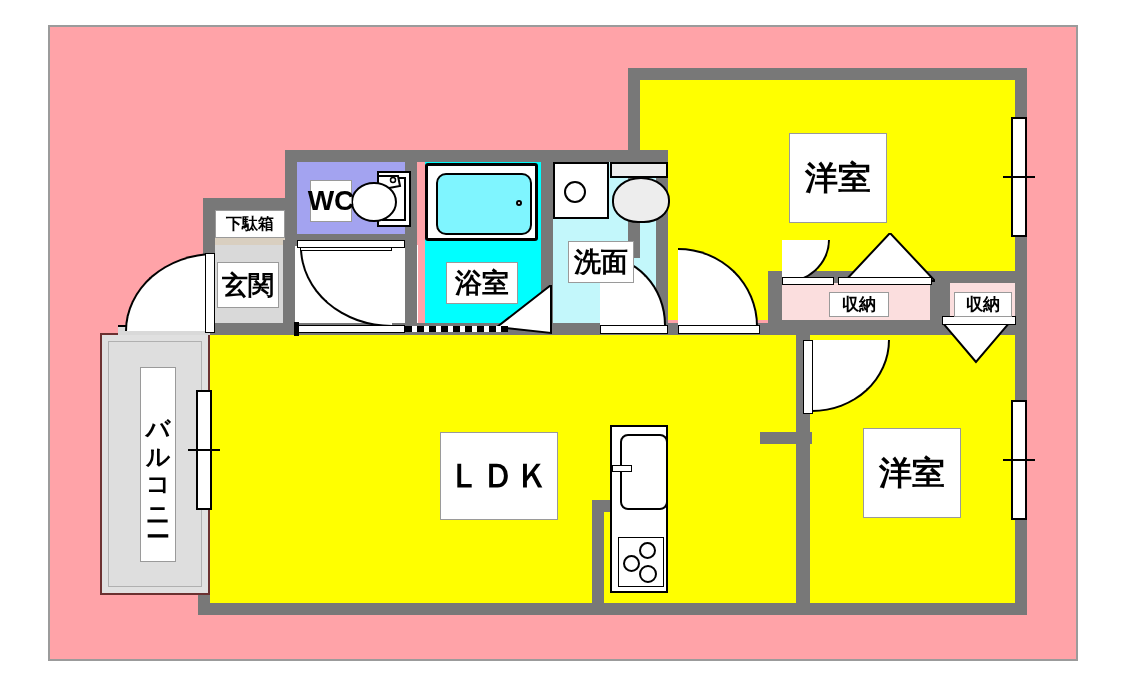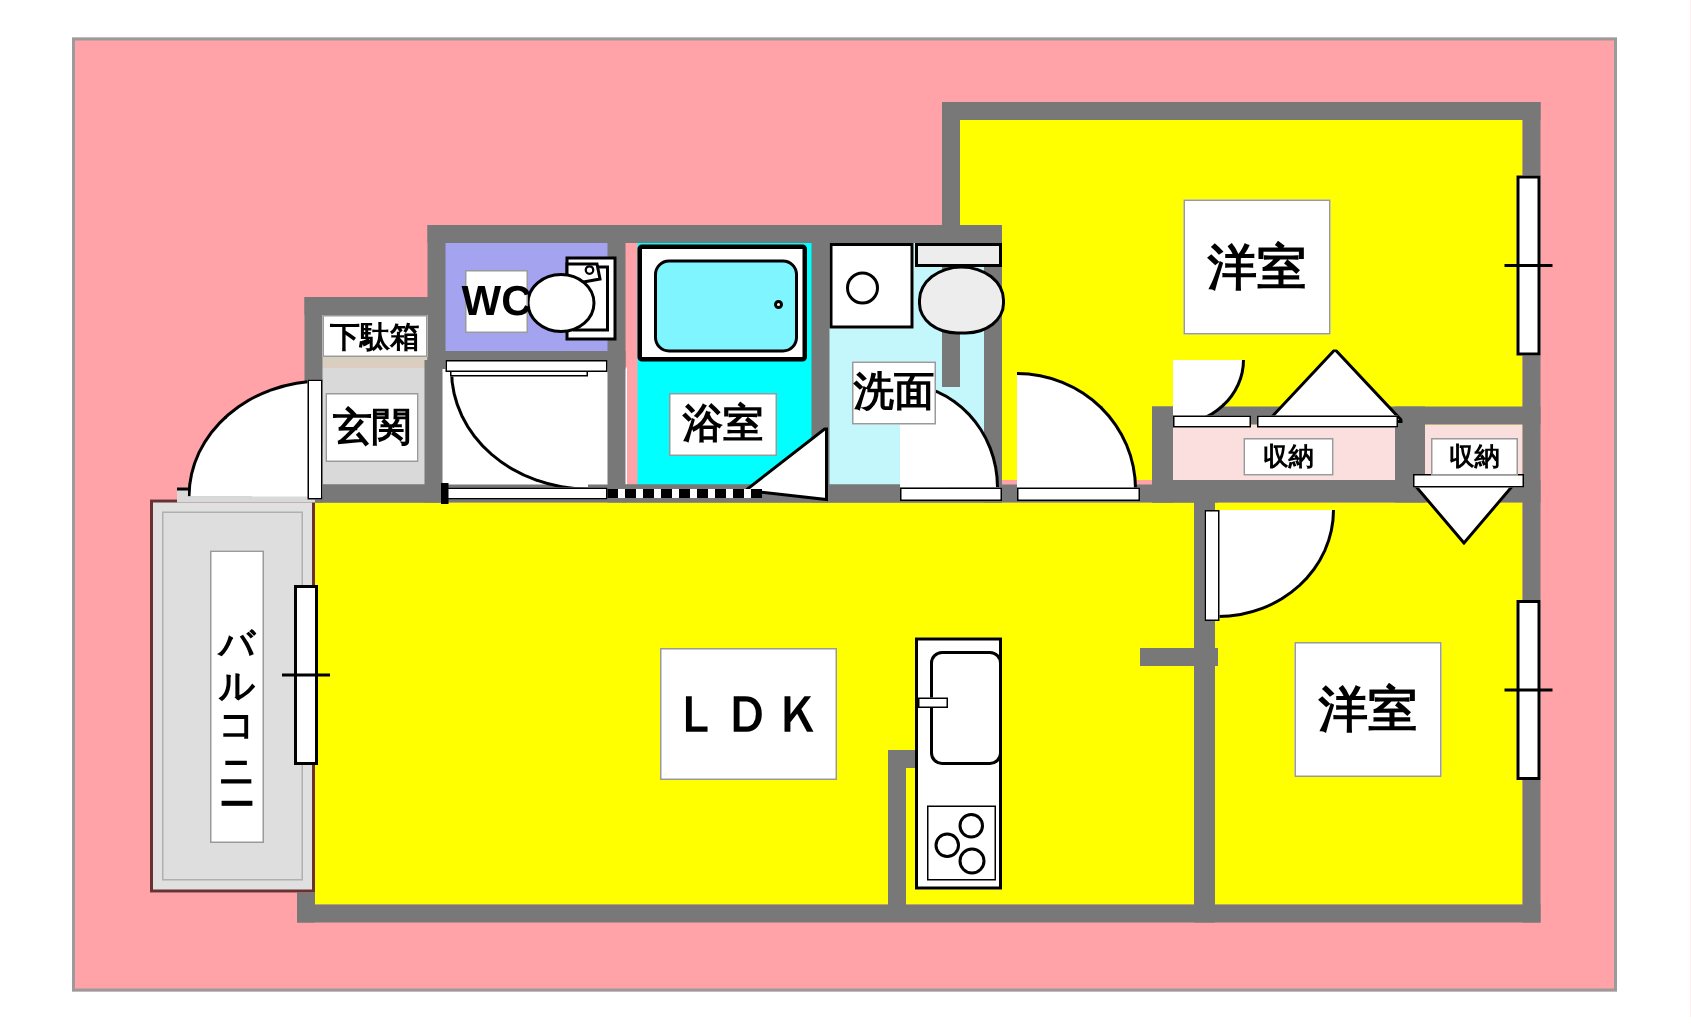--- a/index.html
+++ b/index.html
@@ -307,33 +307,33 @@
   </div>
 
   <div class="label" style="left:863px; top:428px; width:98px; height:90px; font-size:33px;">
     <span class="l1">洋室</span>
   </div>
 
   <div class="label" style="left:446px; top:262px; width:72px; height:42px; font-size:27px;">
     <span class="l1">浴室</span>
   </div>
 
-  <div class="label" style="left:568px; top:241px; width:56px; height:42px; font-size:27px;">
+  <div class="label" style="left:568px; top:241px; width:66px; height:42px; font-size:27px;">
     <span class="l1">洗面</span>
   </div>
 
   <div class="label" style="left:310px; top:180px; width:42px; height:42px; font-size:28px; font-family:'Liberation Sans', sans-serif;align-items:center;">
     <span class="l1">WC</span>
   </div>
 
   <div class="label" style="left:217px; top:262px; width:62px; height:46px; font-size:26px;">
     <span class="l1">玄関</span>
   </div>
 
-  <div class="label-sm" style="left:215px; top:210px; width:70px; height:28px; font-size:20px;">
+  <div class="label-sm" style="left:215px; top:210px; width:70px; height:28px; font-size:16px;">
     <span>下駄箱</span>
   </div>
 
   <div class="label-vert" style="left:140px; top:367px; width:36px; height:195px; font-size:24px;">
     <span>バルコニー</span>
   </div>
 
   <div class="label-sm" style="left:829px; top:292px; width:60px; height:25px; font-size:17px;">
     <span>収納</span>
   </div>

